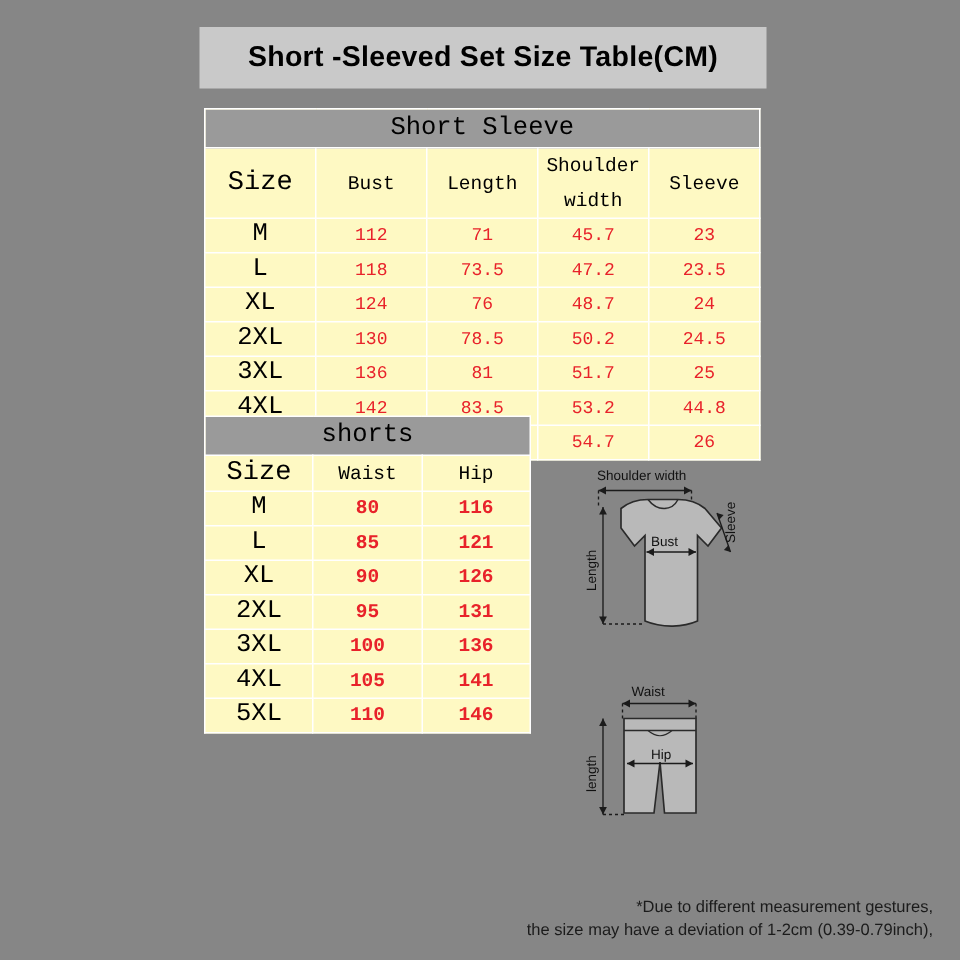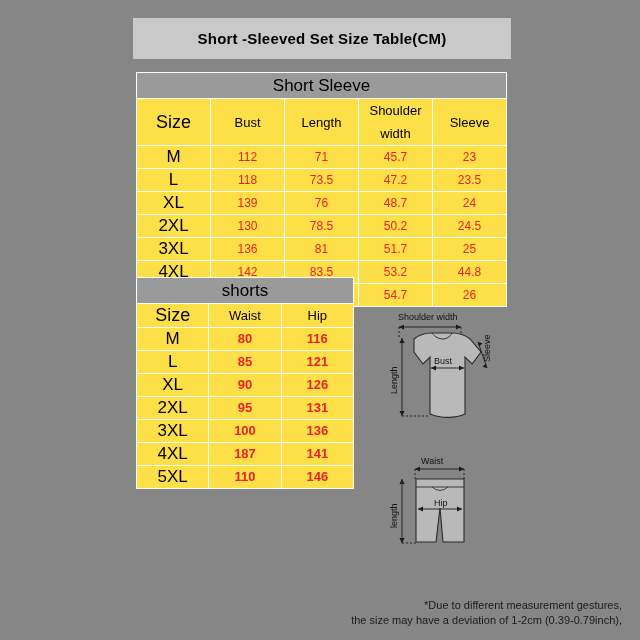--- a/index.html
+++ b/index.html
@@ -25,33 +25,34 @@
     left: 133px;
     top: 18px;
     width: 378px;
     height: 41px;
     background: #c9c9c9;
     display: flex;
     align-items: center;
     justify-content: center;
   }
   .title-banner .title-text {
-    font-size: 15px;
+    font-size: 19px;
     font-weight: bold;
     color: #000;
     letter-spacing: 0.2px;
     white-space: nowrap;
   }
 
   
   .size-table {
     position: absolute;
     border-collapse: collapse;
-    background: #fde047;
+    background: #fef9c3;
     table-layout: fixed;
+    font-family: Liberation Mono, monospace;
   }
   .size-table td, .size-table th {
     border: 1px solid #ffffff;
     text-align: center;
     padding: 0;
     font-weight: normal;
   }
   .tbl-caption {
     font-size: 17px;
     font-weight: bold;
@@ -162,21 +163,21 @@
       </tr>
       <tr>
         <td class="cell-size">L</td>
         <td class="cell-val">118</td>
         <td class="cell-val">73.5</td>
         <td class="cell-val">47.2</td>
         <td class="cell-val">23.5</td>
       </tr>
       <tr>
         <td class="cell-size">XL</td>
-        <td class="cell-val">139</td>
+        <td class="cell-val">124</td>
         <td class="cell-val">76</td>
         <td class="cell-val">48.7</td>
         <td class="cell-val">24</td>
       </tr>
       <tr>
         <td class="cell-size">2XL</td>
         <td class="cell-val">130</td>
         <td class="cell-val">78.5</td>
         <td class="cell-val">50.2</td>
         <td class="cell-val">24.5</td>
@@ -235,21 +236,21 @@
         <td class="cell-val bold">95</td>
         <td class="cell-val bold">131</td>
       </tr>
       <tr>
         <td class="cell-size">3XL</td>
         <td class="cell-val bold">100</td>
         <td class="cell-val bold">136</td>
       </tr>
       <tr>
         <td class="cell-size">4XL</td>
-        <td class="cell-val bold">187</td>
+        <td class="cell-val bold">105</td>
         <td class="cell-val bold">141</td>
       </tr>
       <tr>
         <td class="cell-size">5XL</td>
         <td class="cell-val bold">110</td>
         <td class="cell-val bold">146</td>
       </tr>
     </tbody>
   </table>
 

